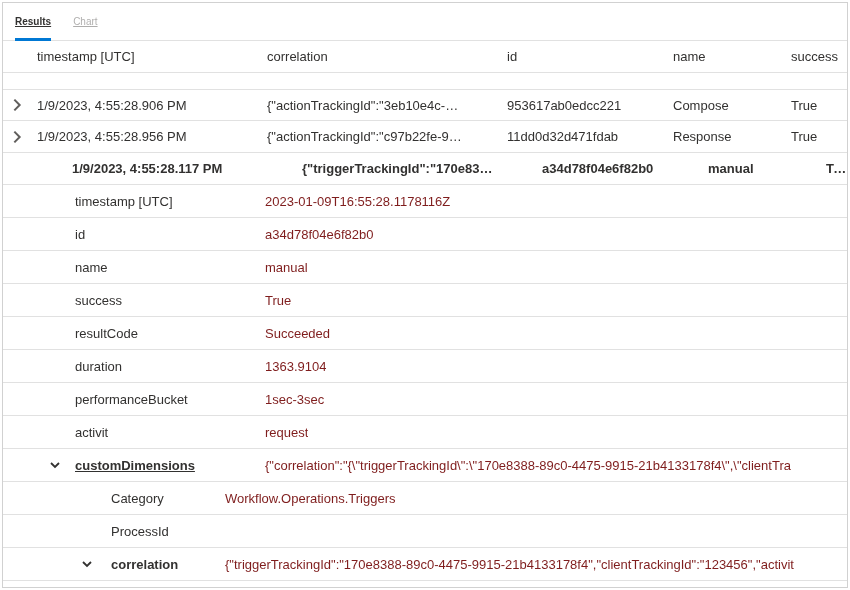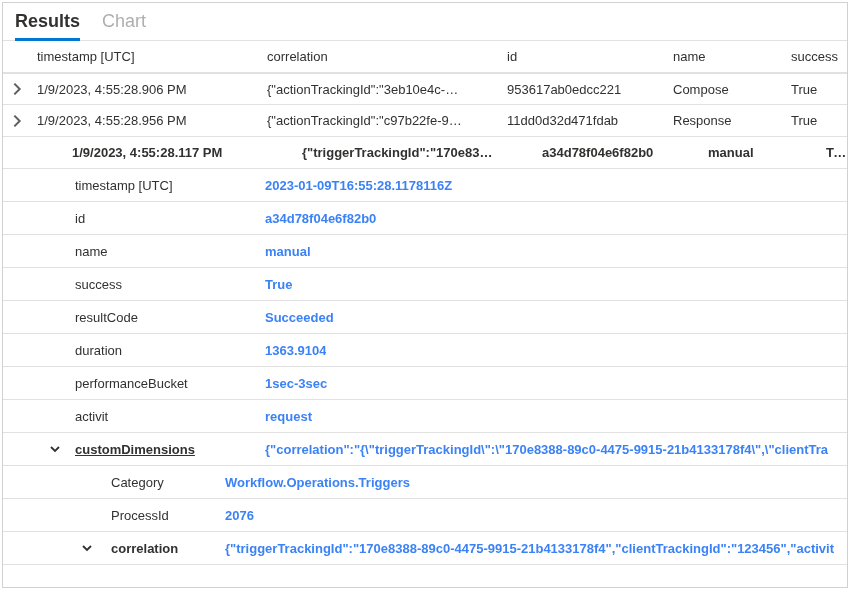--- a/index.html
+++ b/index.html
@@ -27,25 +27,26 @@
 .tabs {
   display: flex;
   border-bottom: 1px solid #e1e1e1;
   height: 38px;
   padding: 0 12px;
   gap: 22px;
 }
 .tab {
   display: flex;
   align-items: center;
-  font-size: 18px;
+  font-size: 10px;
   color: #605e5c;
   cursor: pointer;
   height: 100%;
   position: relative;
+  text-decoration: underline;
 }
 .tab.active {
   color: #323130;
   font-weight: 600;
 }
 .tab.active::after {
   content: "";
   position: absolute;
   left: 0;
   right: 0;
@@ -85,25 +86,24 @@
   min-height: 33px;
   align-items: center;
 }
 .detail-row .key {
   color: #323130;
   padding-left: 72px;
   width: 262px;
   flex-shrink: 0;
 }
 .detail-row .val {
-  color: #3b82f6;
+  color: #7f1d1d;
   white-space: nowrap;
   overflow: hidden;
   text-overflow: clip;
-  font-weight: bold;
 }
 .detail-row.withchev {
   display: grid;
   grid-template-columns: 72px 190px 1fr;
   align-items: center;
 }
 .detail-row.withchev .key {
   padding-left: 0;
   width: auto;
   font-weight: 600;
@@ -152,21 +152,21 @@
 
   <div class="header-row">
     <div></div>
     <div>timestamp [UTC]</div>
     <div>correlation</div>
     <div>id</div>
     <div>name</div>
     <div>success</div>
   </div>
 
-  <div class="data-row" style="border-top:1px solid #e1e1e1;">
+  <div class="data-row" style="border-top:1px solid #e1e1e1;margin-top:16px;">
     <div class="chev-cell">
       <svg viewBox="0 0 12 12">
           <path d="M4 2 L8 6 L4 10" stroke="#605e5c" stroke-width="1.5" fill="none"></path>
         </svg>
     </div>
     <div>1/9/2023, 4:55:28.906 PM</div>
     <div>{"actionTrackingId":"3eb10e4c-…</div>
     <div>953617ab0edcc221</div>
     <div>Compose</div>
     <div>True</div>
@@ -242,21 +242,20 @@
   </div>
 
   <div class="detail-row indent2">
     <div></div>
     <div class="key">Category</div>
     <div class="val">Workflow.Operations.Triggers</div>
   </div>
   <div class="detail-row indent2">
     <div></div>
     <div class="key">ProcessId</div>
-    <div class="val">2076</div>
   </div>
 
   <div class="detail-row withchev2">
     <div class="chev-wrap" style="display:flex;justify-content:flex-end;padding-right:18px;">
       <svg viewBox="0 0 12 12" width="12" height="12">
           <path d="M2 4 L6 8 L10 4" stroke="#323130" stroke-width="1.8" fill="none"></path>
         </svg>
     </div>
     <div class="key">correlation</div>
     <div class="val">

